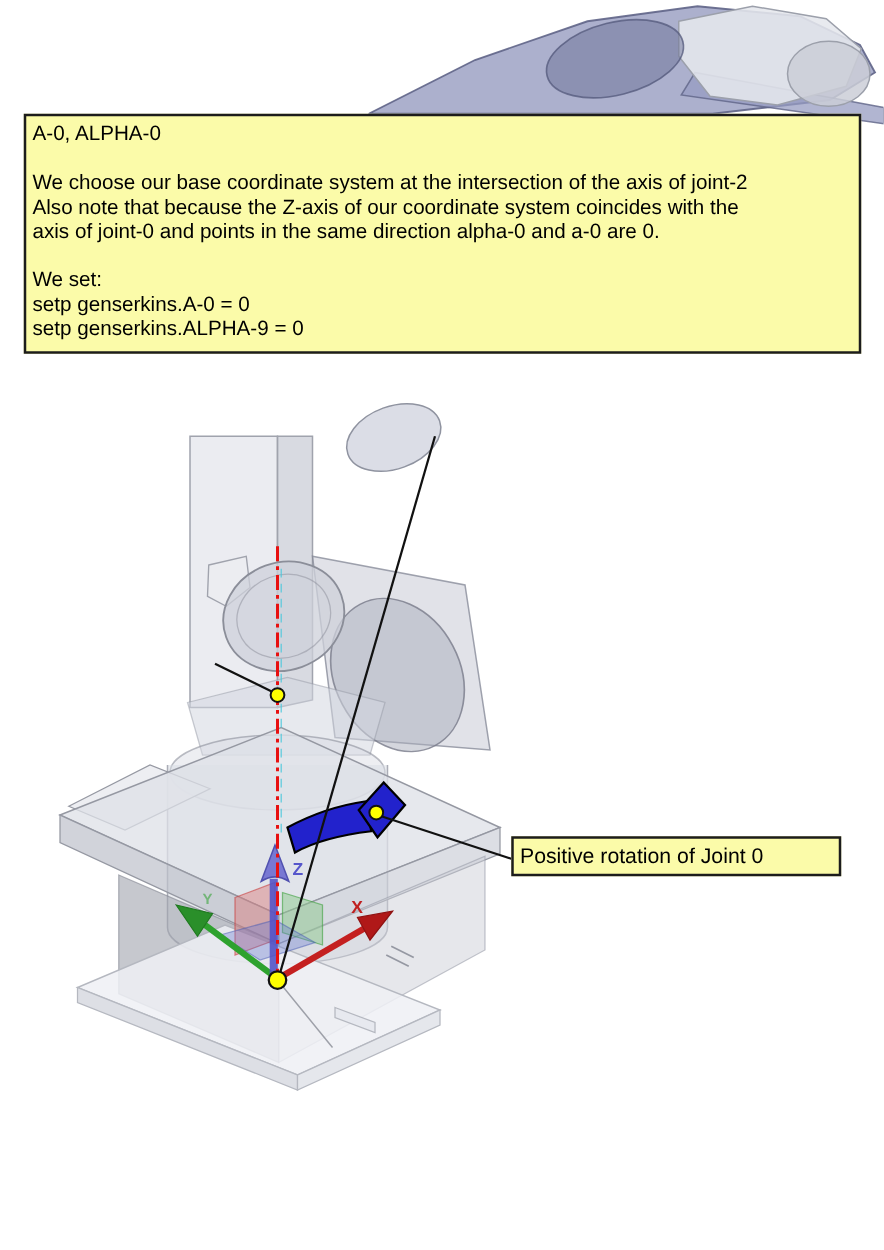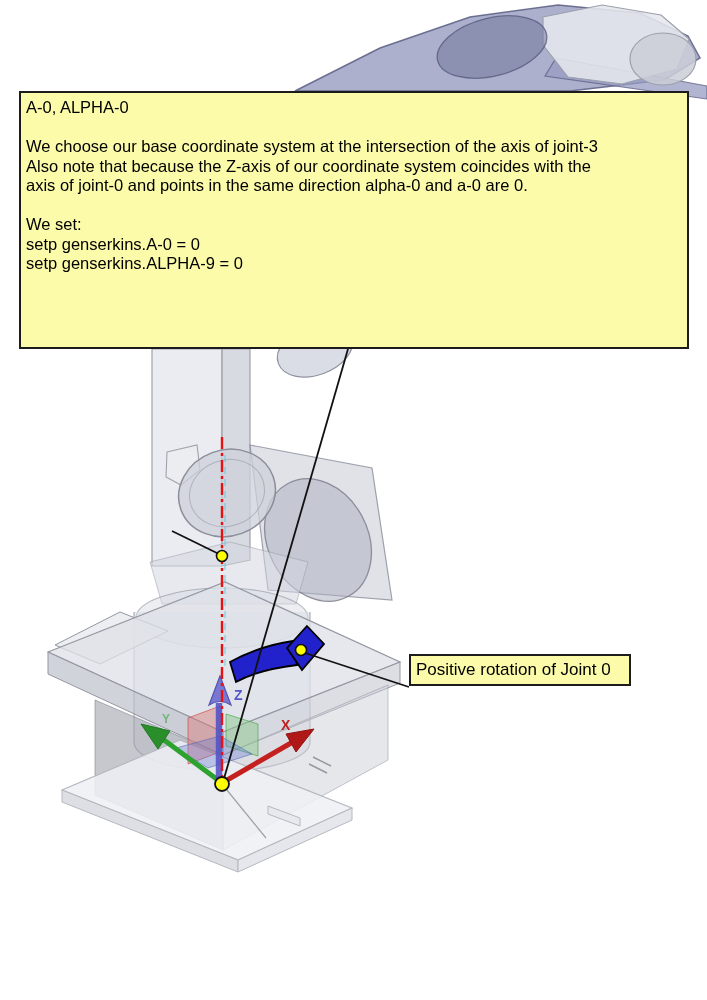--- a/index.html
+++ b/index.html
@@ -1,26 +1,26 @@
 <!DOCTYPE html>
 <html><head>
 <meta charset="utf-8">
 <style>
   html,body{margin:0;padding:0;background:#ffffff;}
   #stage{position:relative;width:707px;height:1000px;background:#ffffff;overflow:hidden;
          font-family:"Liberation Sans", sans-serif;color:#000;}
   #scene{position:absolute;left:0;top:0;}
   .callout{position:absolute;background:#FBFBA9;border:2px solid #1c1c1c;box-sizing:border-box;}
-  #info-box{left:19px;top:91px;width:670px;height:258px;padding:5px 4px 0 5px;
+  #info-box{left:19px;top:91px;width:670px;height:192px;padding:5px 4px 0 5px;
             font-size:16.5px;line-height:19.5px;}
   #info-box .ln{white-space:nowrap;}
   .spacer{height:19.5px;}
   #axis-callout{left:17px;top:513px;width:156px;height:36px;font-size:19px;line-height:31px;
                 padding-left:5px;white-space:nowrap;}
-  #rotation-callout{left:409px;top:654px;width:222px;height:32px;font-size:17px;line-height:27px;
+  #rotation-callout{left:409px;top:669px;width:264px;height:32px;font-size:17px;line-height:27px;
                 padding-left:5px;white-space:nowrap;}
 </style>
 </head>
 <body>
 
 <div id="stage">
 
   <svg id="scene" width="707" height="1000" viewBox="0 0 707 1000">
 
     <g>
@@ -102,21 +102,21 @@
     <g>
       <circle cx="222" cy="556" r="5.5" fill="#FFFF00" stroke="#111111" stroke-width="1.6"></circle>
       <circle cx="301" cy="650" r="5.5" fill="#FFFF00" stroke="#111111" stroke-width="1.6"></circle>
       <circle cx="222" cy="784" r="7" fill="#FFFF00" stroke="#111111" stroke-width="1.8"></circle>
     </g>
   </svg>
 
   <div class="callout" id="info-box">
     <div class="ln">A-0, ALPHA-0</div>
     <div class="spacer"></div>
-    <div class="ln">We choose our base coordinate system at the intersection of the axis of joint-3</div>
+    <div class="ln">We choose our base coordinate system at the intersection of the axis of joint-2</div>
     <div class="ln">Also note that because the Z-axis of our coordinate system coincides with the</div>
     <div class="ln">axis of joint-0 and points in the same direction alpha-0 and a-0 are 0.</div>
     <div class="spacer"></div>
     <div class="ln">We set:</div>
     <div class="ln">setp genserkins.A-0 = 0</div>
     <div class="ln">setp genserkins.ALPHA-9 = 0</div>
   </div>
 
 
   <div class="callout" id="rotation-callout">Positive rotation of Joint 0</div>

